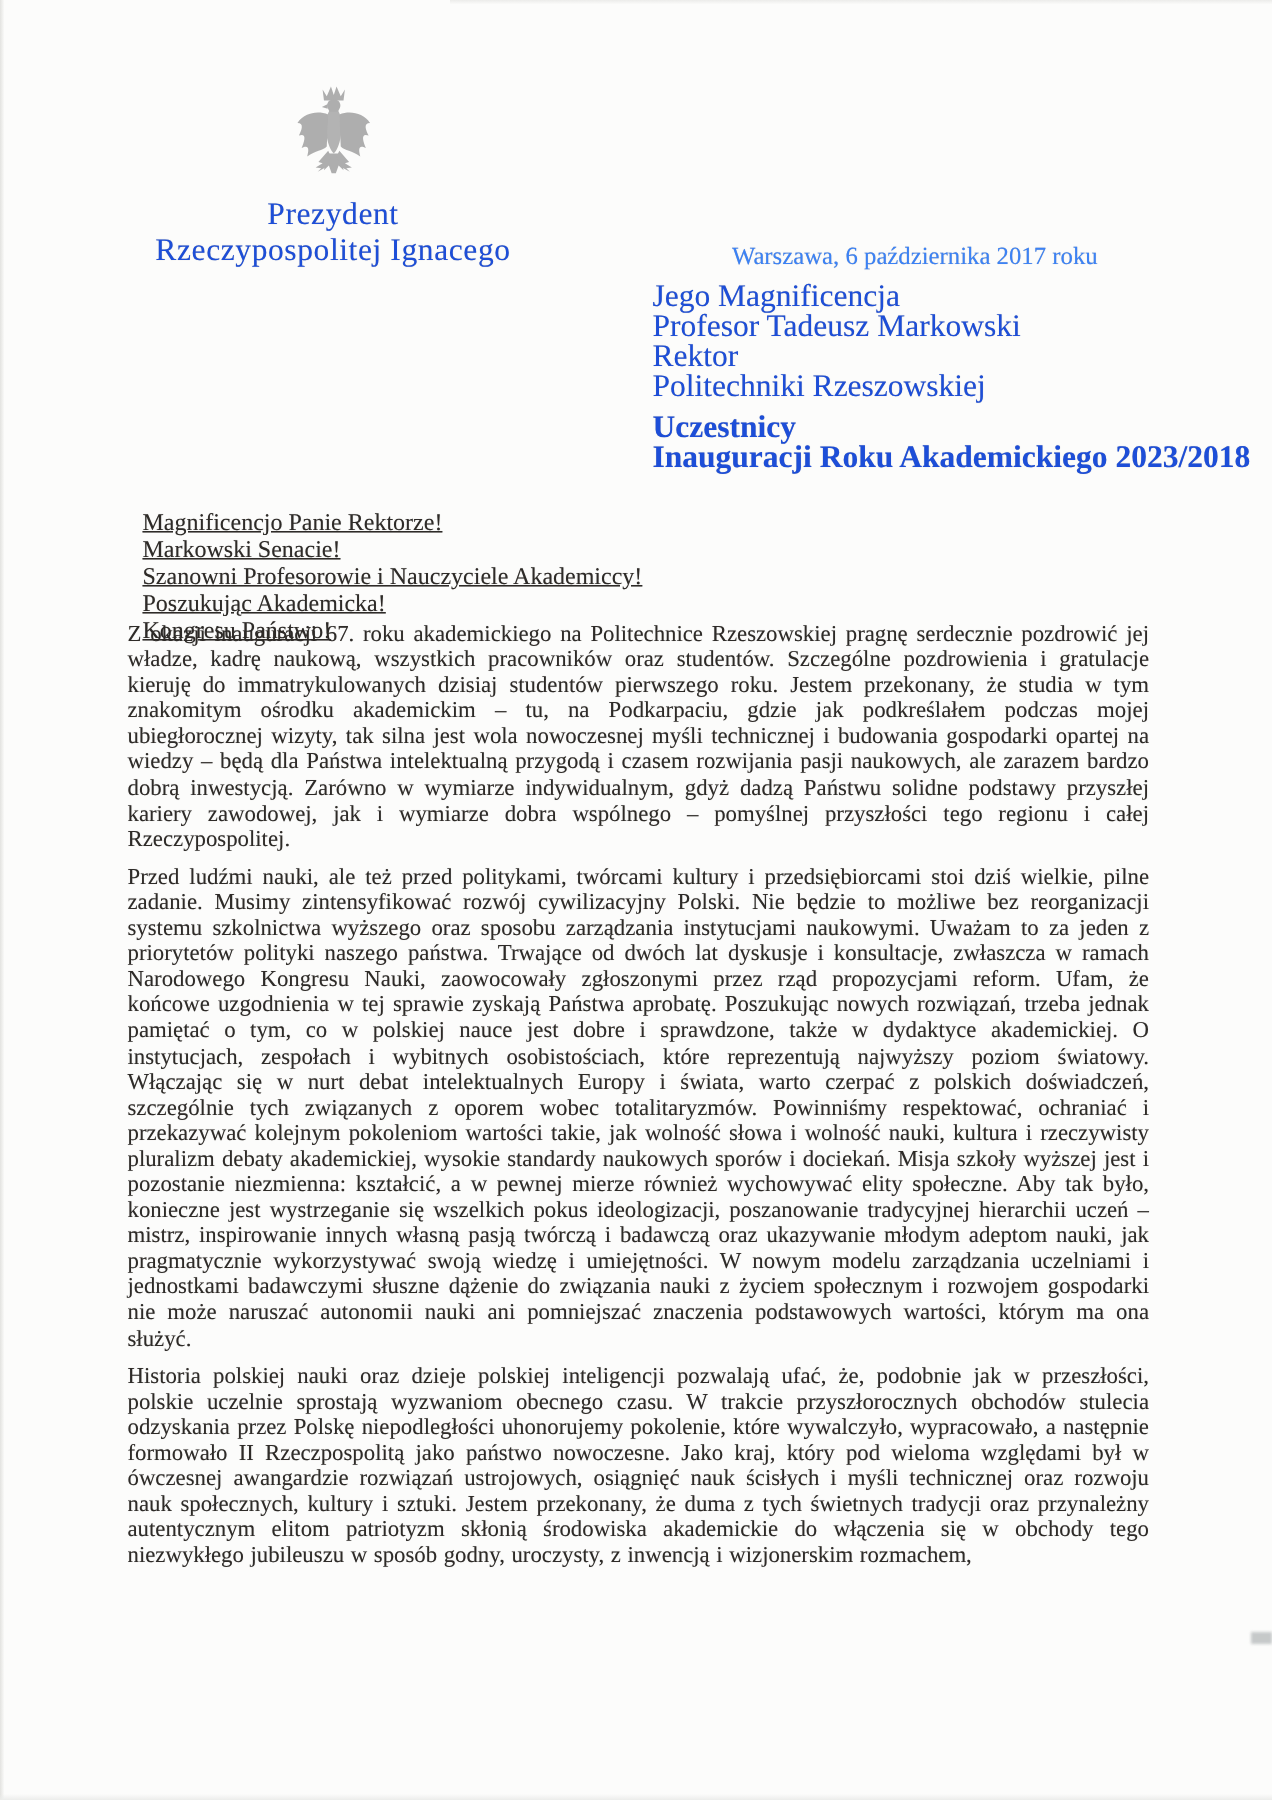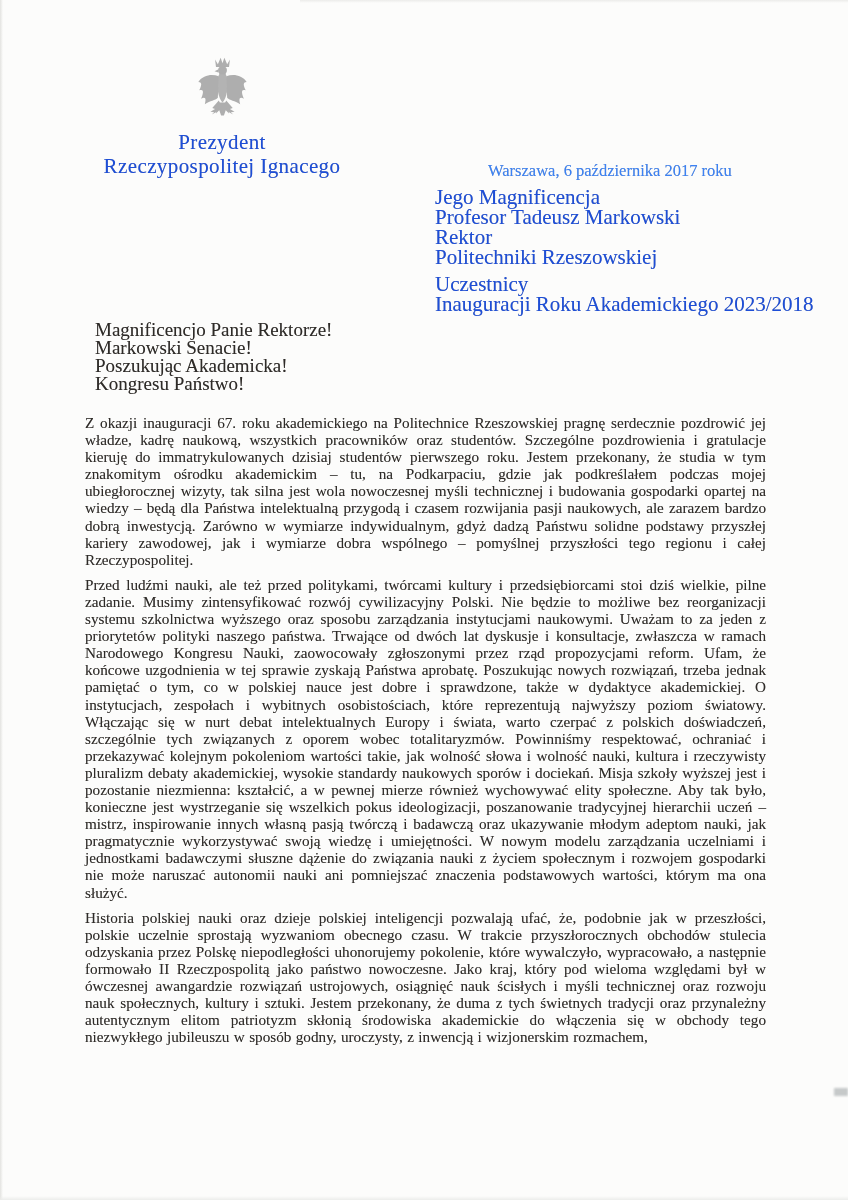--- a/index.html
+++ b/index.html
@@ -52,25 +52,25 @@
   .dateline {
     position: absolute; left: 488px; top: 161px;
     font-size: 16.5px; color: #3b82f6;
     white-space: nowrap;
   }
 
   .addressee {
     position: absolute; left: 435px; top: 187px;
     font-size: 21px; line-height: 20px; color: #1d4ed8;
   }
-  .addressee .secondary { margin-top: 7px; }
+  .addressee .secondary { margin-top: 7px; font-weight: bold; }
 
   .salutation {
-    position: absolute; left: 95px; top: 321px;
-    font-size: 19px; line-height: 18px;
+    position: absolute; left: 95px; top: 340px;
+    font-size: 16px; line-height: 18px; text-decoration: underline;
   }
 
   .body-text {
     position: absolute; left: 85px; top: 414px; width: 681px;
     font-size: 15.2px; line-height: 17.1px;
     text-align: justify; text-justify: inter-word;
   }
   .para { margin: 0 0 8px 0; word-spacing: .6px; }
   .para:last-child { margin-bottom: 14px; }
 </style>
@@ -118,20 +118,21 @@
     <div>Politechniki Rzeszowskiej</div>
     <div class="secondary">
       <div>Uczestnicy</div>
       <div>Inauguracji Roku Akademickiego 2023/2018</div>
     </div>
   </div>
 
   <div class="salutation">
     <div>Magnificencjo Panie Rektorze!</div>
     <div>Markowski Senacie!</div>
+    <div>Szanowni Profesorowie i Nauczyciele Akademiccy!</div>
     <div>Poszukując Akademicka!</div>
     <div>Kongresu Państwo!</div>
   </div>
 
   <div class="body-text">
     <div class="para">Z okazji inauguracji 67. roku akademickiego na Politechnice Rzeszowskiej pragnę serdecznie pozdrowić jej władze, kadrę naukową, wszystkich pracowników oraz studentów. Szczególne pozdrowienia i gratulacje kieruję do immatrykulowanych dzisiaj studentów pierwszego roku. Jestem przekonany, że studia w tym znakomitym ośrodku akademickim – tu, na Podkarpaciu, gdzie jak podkreślałem podczas mojej ubiegłorocznej wizyty, tak silna jest wola nowoczesnej myśli technicznej i budowania gospodarki opartej na wiedzy – będą dla Państwa intelektualną przygodą i czasem rozwijania pasji naukowych, ale zarazem bardzo dobrą inwestycją. Zarówno w wymiarze indywidualnym, gdyż dadzą Państwu solidne podstawy przyszłej kariery zawodowej, jak i wymiarze dobra wspólnego – pomyślnej przyszłości tego regionu i całej Rzeczypospolitej.</div>
     <div class="para">Przed ludźmi nauki, ale też przed politykami, twórcami kultury i przedsiębiorcami stoi dziś wielkie, pilne zadanie. Musimy zintensyfikować rozwój cywilizacyjny Polski. Nie będzie to możliwe bez reorganizacji systemu szkolnictwa wyższego oraz sposobu zarządzania instytucjami naukowymi. Uważam to za jeden z priorytetów polityki naszego państwa. Trwające od dwóch lat dyskusje i konsultacje, zwłaszcza w ramach Narodowego Kongresu Nauki, zaowocowały zgłoszonymi przez rząd propozycjami reform. Ufam, że końcowe uzgodnienia w tej sprawie zyskają Państwa aprobatę. Poszukując nowych rozwiązań, trzeba jednak pamiętać o tym, co w polskiej nauce jest dobre i sprawdzone, także w dydaktyce akademickiej. O instytucjach, zespołach i wybitnych osobistościach, które reprezentują najwyższy poziom światowy. Włączając się w nurt debat intelektualnych Europy i świata, warto czerpać z polskich doświadczeń, szczególnie tych związanych z oporem wobec totalitaryzmów. Powinniśmy respektować, ochraniać i przekazywać kolejnym pokoleniom wartości takie, jak wolność słowa i wolność nauki, kultura i rzeczywisty pluralizm debaty akademickiej, wysokie standardy naukowych sporów i dociekań. Misja szkoły wyższej jest i pozostanie niezmienna: kształcić, a w pewnej mierze również wychowywać elity społeczne. Aby tak było, konieczne jest wystrzeganie się wszelkich pokus ideologizacji, poszanowanie tradycyjnej hierarchii uczeń – mistrz, inspirowanie innych własną pasją twórczą i badawczą oraz ukazywanie młodym adeptom nauki, jak pragmatycznie wykorzystywać swoją wiedzę i umiejętności. W nowym modelu zarządzania uczelniami i jednostkami badawczymi słuszne dążenie do związania nauki z życiem społecznym i rozwojem gospodarki nie może naruszać autonomii nauki ani pomniejszać znaczenia podstawowych wartości, którym ma ona służyć.</div>
     <div class="para">Historia polskiej nauki oraz dzieje polskiej inteligencji pozwalają ufać, że, podobnie jak w przeszłości, polskie uczelnie sprostają wyzwaniom obecnego czasu. W trakcie przyszłorocznych obchodów stulecia odzyskania przez Polskę niepodległości uhonorujemy pokolenie, które wywalczyło, wypracowało, a następnie formowało II Rzeczpospolitą jako państwo nowoczesne. Jako kraj, który pod wieloma względami był w ówczesnej awangardzie rozwiązań ustrojowych, osiągnięć nauk ścisłych i myśli technicznej oraz rozwoju nauk społecznych, kultury i sztuki. Jestem przekonany, że duma z tych świetnych tradycji oraz przynależny autentycznym elitom patriotyzm skłonią środowiska akademickie do włączenia się w obchody tego niezwykłego jubileuszu w sposób godny, uroczysty, z inwencją i wizjonerskim rozmachem,</div>
   </div>
 

